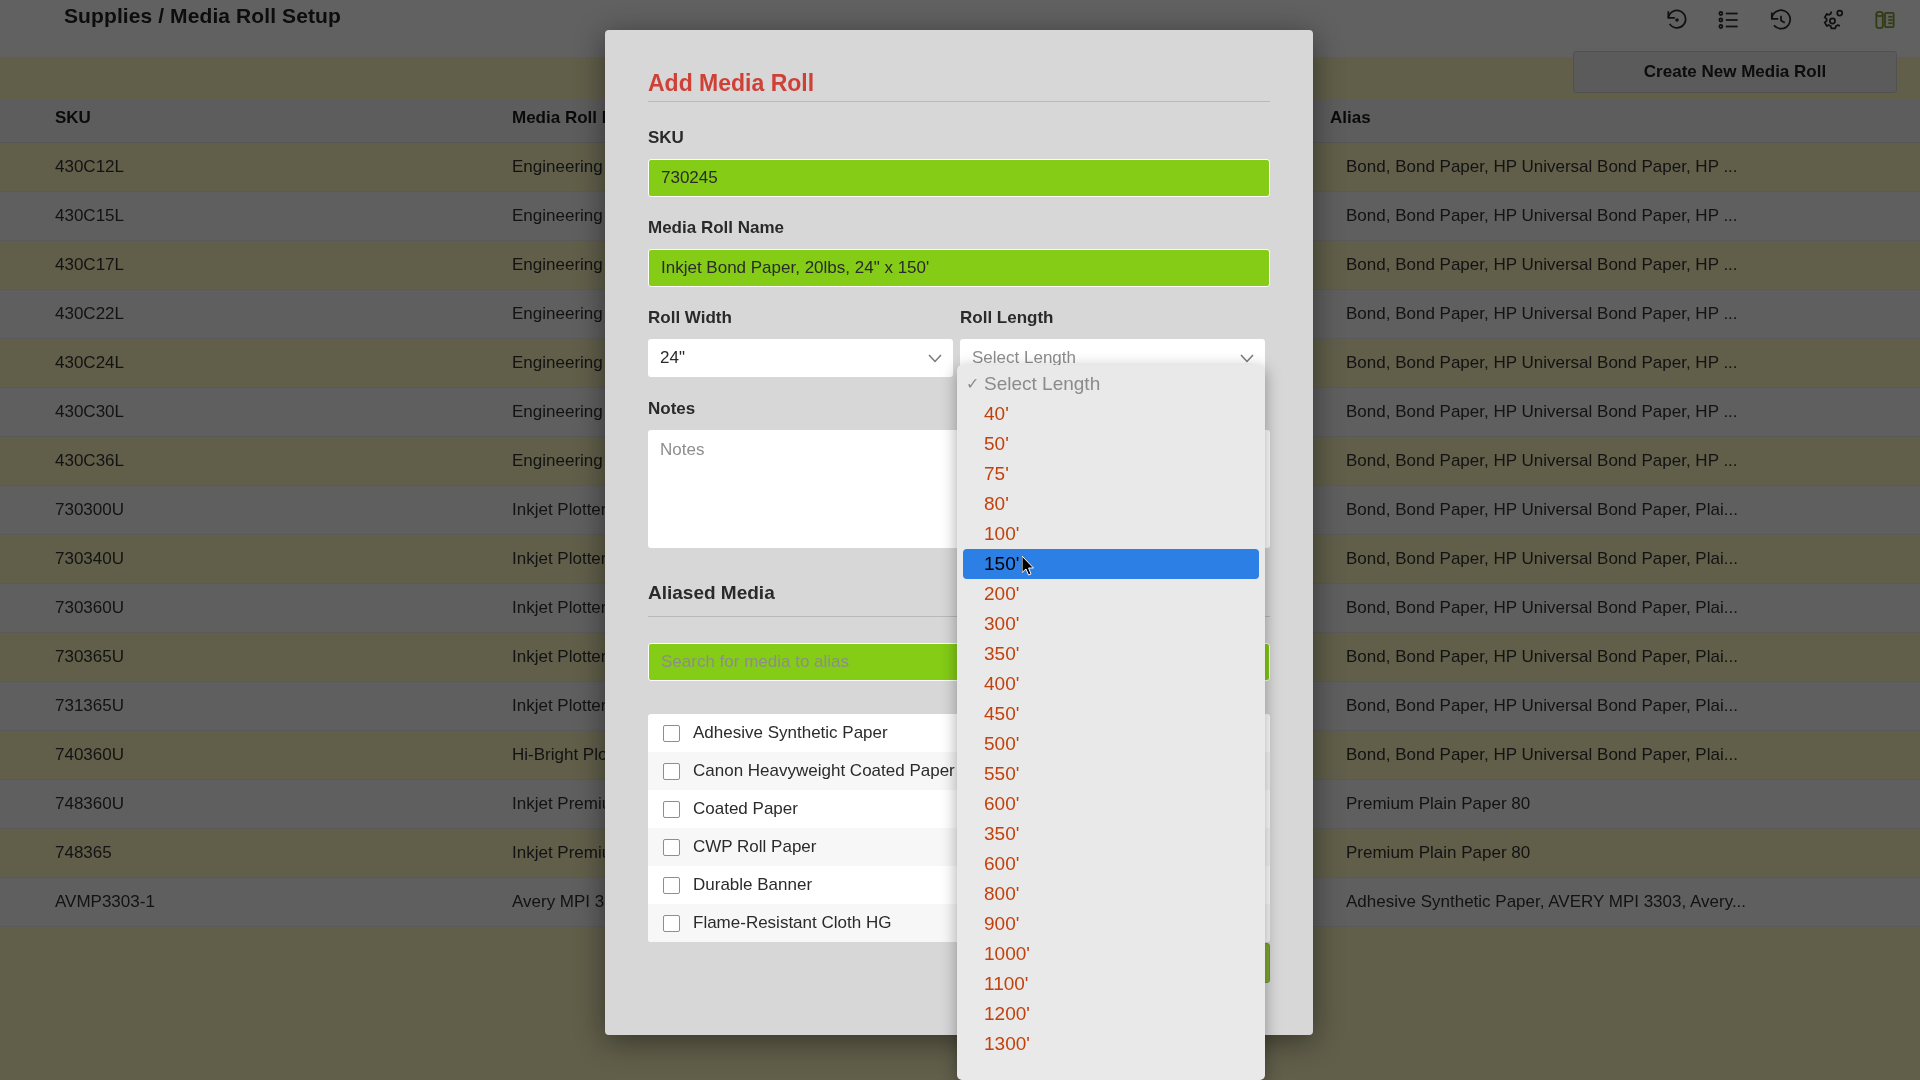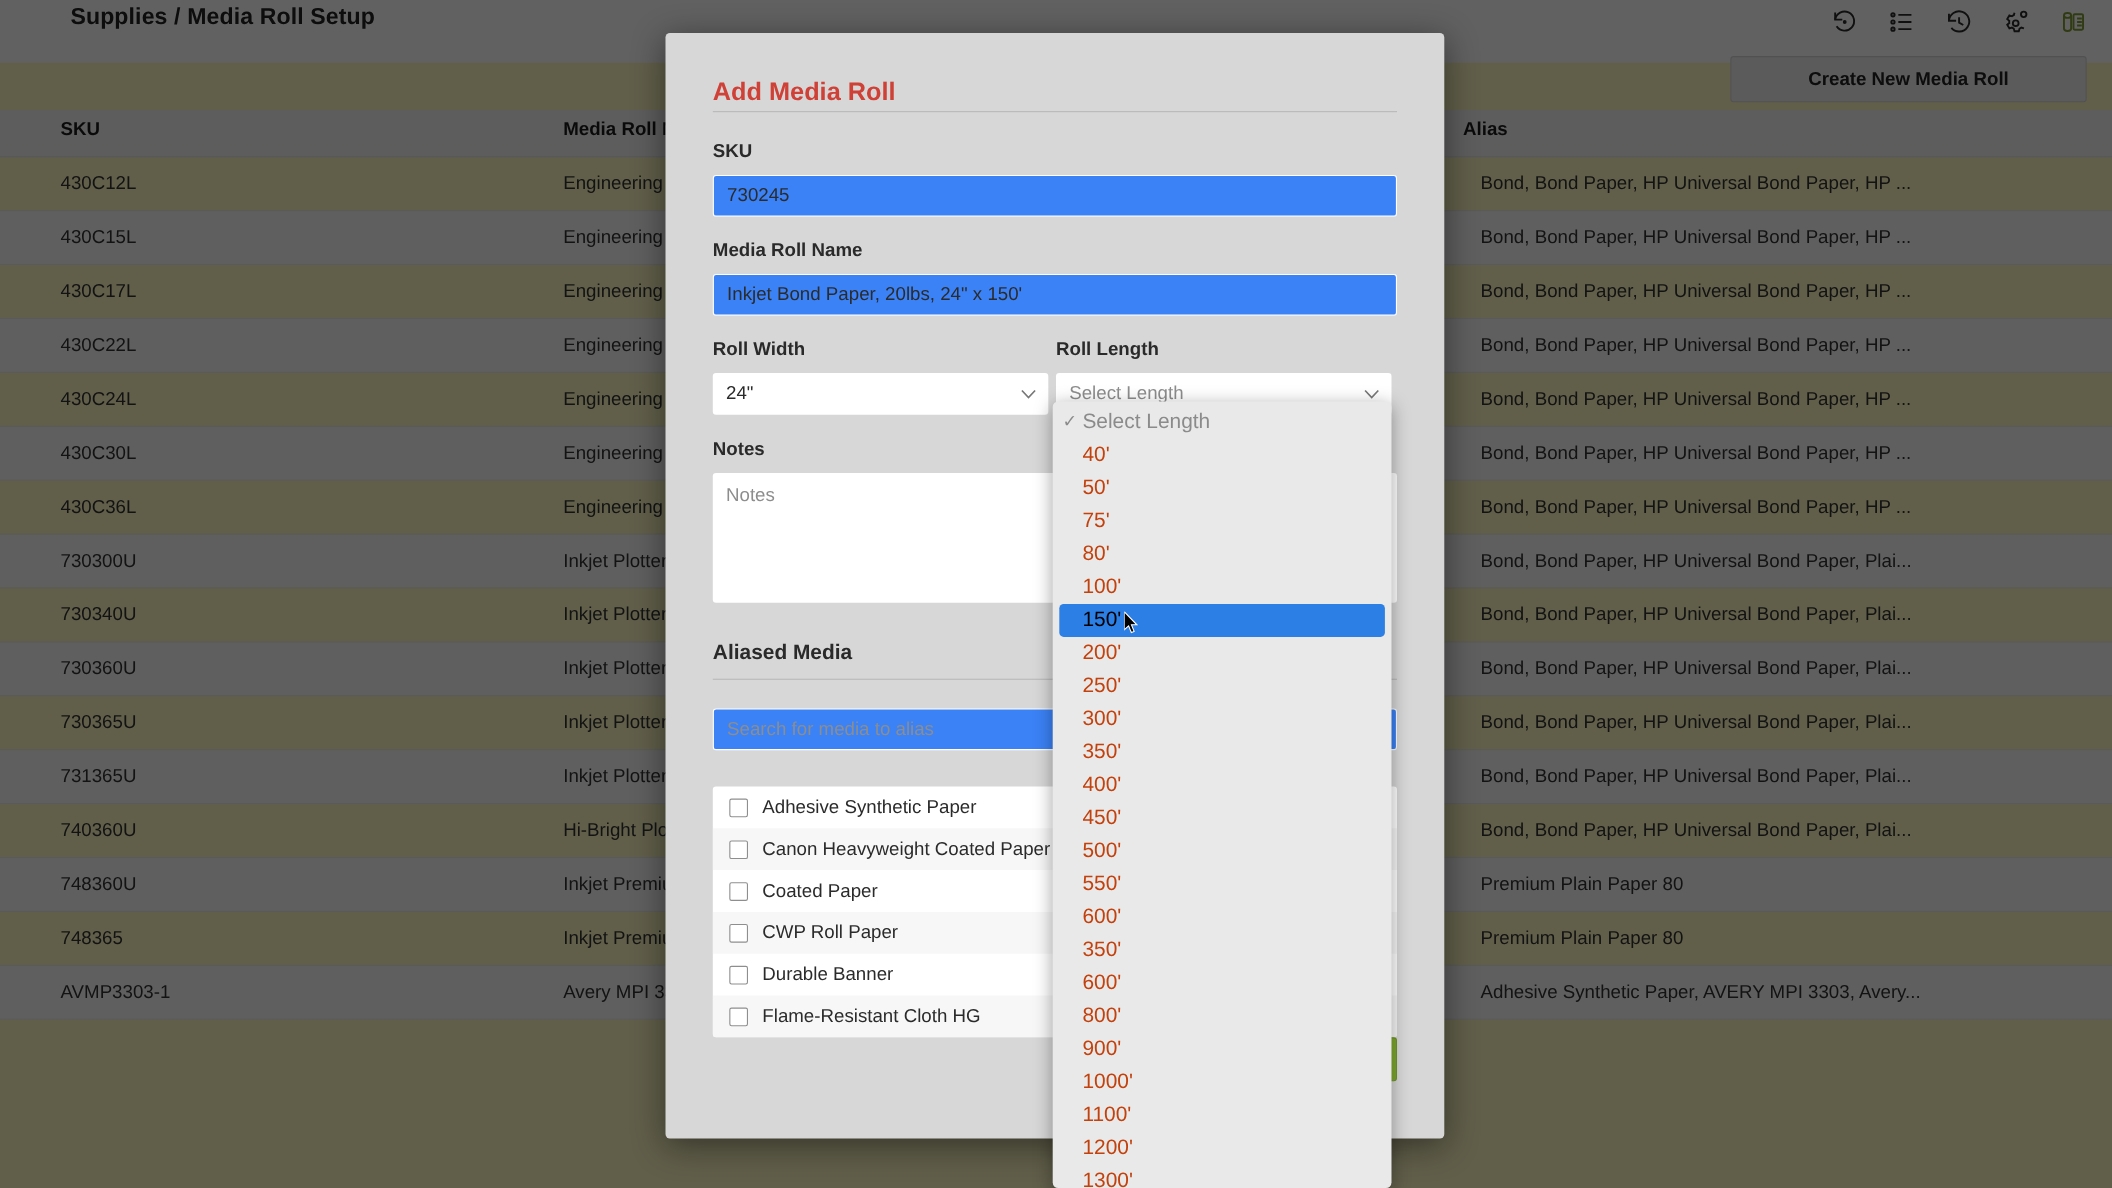--- a/index.html
+++ b/index.html
@@ -94,21 +94,21 @@
     margin-bottom: 4px;
   }
   .modal-rule { height: 1px; background: #b9b9b9; margin-bottom: 26px; }
 
   .field-label {
     font-size: 17px; font-weight: bold; color: #2a2a2a;
     margin-bottom: 11px;
   }
   .text-input {
     width: 100%; height: 38px;
-    background: #3b82f6; border: 1px solid #ffffff; border-radius: 3px;
+    background: #84cc16; border: 1px solid #ffffff; border-radius: 3px;
     font-size: 17px; color: #2b2b2b;
     padding: 0 12px;
     font-family: "Liberation Sans", sans-serif;
     margin-bottom: 21px;
     outline: none;
   }
   .text-input::placeholder { color: #8d8d8d; }
 
   .two-col { display: flex; gap: 7px; }
   .col { width: 305px; }
@@ -435,21 +435,20 @@
 
 <div class="dropdown" id="dropdown">
     <div class="dd-item placeholder"><span class="tick">✓</span><span>Select Length</span></div>
     <div class="dd-item">40'</div>
     <div class="dd-item">50'</div>
     <div class="dd-item">75'</div>
     <div class="dd-item">80'</div>
     <div class="dd-item">100'</div>
     <div class="dd-item selected">150'</div>
     <div class="dd-item">200'</div>
-    <div class="dd-item">250'</div>
     <div class="dd-item">300'</div>
     <div class="dd-item">350'</div>
     <div class="dd-item">400'</div>
     <div class="dd-item">450'</div>
     <div class="dd-item">500'</div>
     <div class="dd-item">550'</div>
     <div class="dd-item">600'</div>
     <div class="dd-item">350'</div>
     <div class="dd-item">600'</div>
     <div class="dd-item">800'</div>

